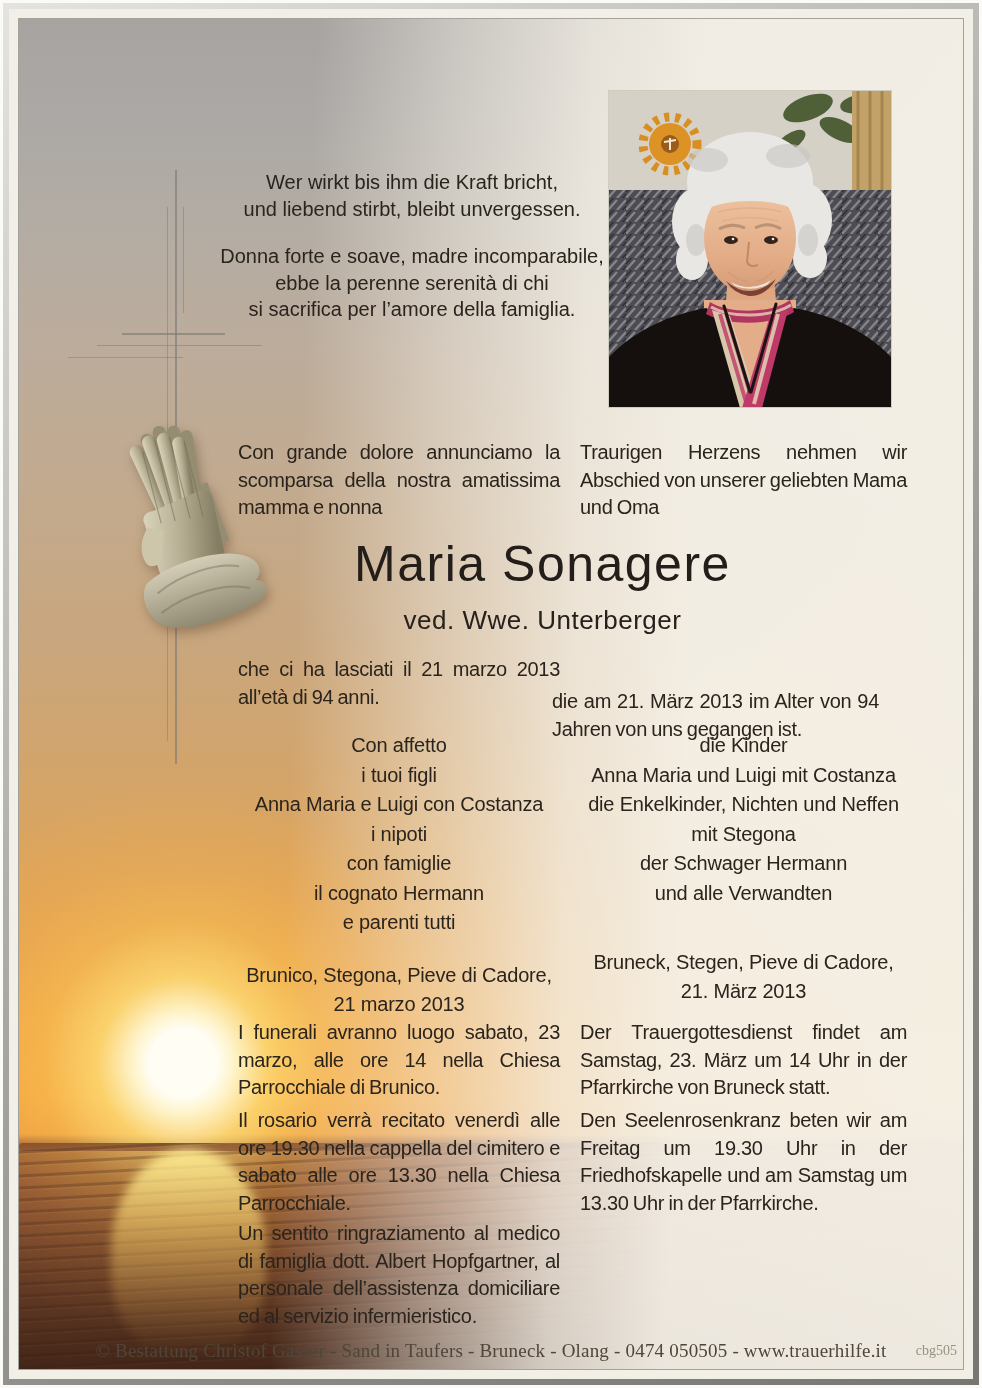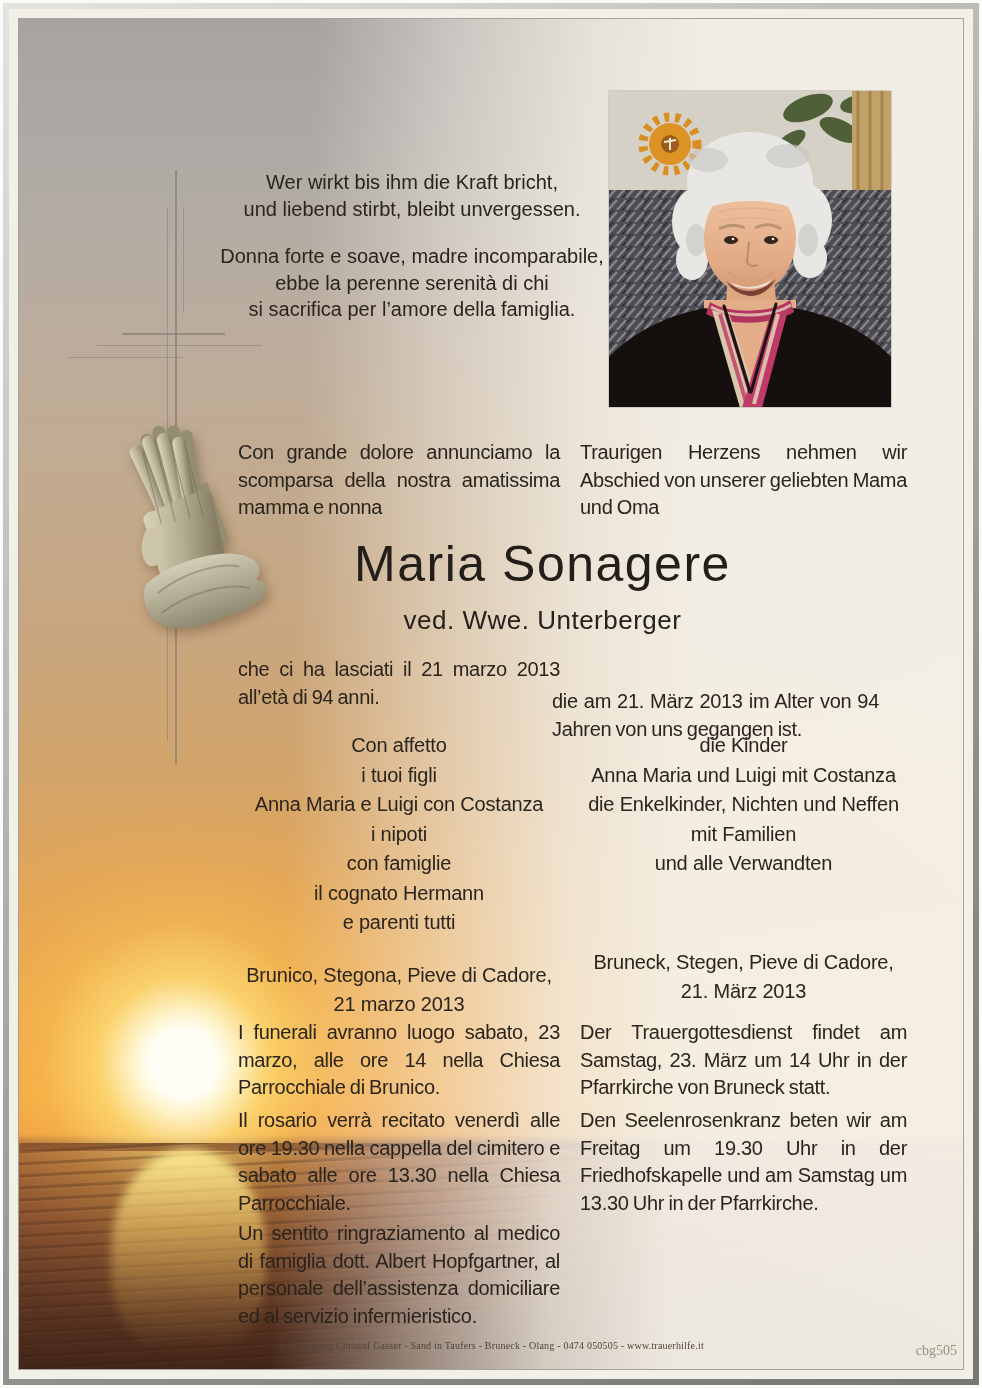--- a/index.html
+++ b/index.html
@@ -41,21 +41,21 @@
   .txt{z-index:6;color:#2b241d;}
   .verse{font-size:20px;line-height:26.5px;text-align:center;}
   .vgap{height:21px;}
   .par{font-size:20px;line-height:27.5px;text-align:justify;
        letter-spacing:-.3px;word-spacing:-1px;}
   .cblock{font-size:20px;letter-spacing:-.2px;text-align:center;}
   .fam div{line-height:29.5px;}
   .pd div{line-height:29px;}
   .name{font-size:50px;letter-spacing:1.5px;text-align:center;color:#231e19;}
   .subtitle{font-size:26px;letter-spacing:.5px;text-align:center;color:#26211c;}
-  .footer{font-family:"Liberation Serif",serif;font-size:10px;letter-spacing:.2px;
+  .footer{font-family:"Liberation Serif",serif;font-size:19px;letter-spacing:.2px;
           text-align:center;color:#4f4639;}
   .code{font-family:"Liberation Serif",serif;font-size:14px;color:#97917f;}
 </style>
 </head>
 <body>
 
 <div class="card">
  <div class="metal">
   <div class="mat">
    <div class="inner">
@@ -210,21 +210,22 @@
       <div>Anna Maria e Luigi con Costanza</div>
       <div>i nipoti</div>
       <div>con famiglie</div>
       <div>il cognato Hermann</div>
       <div>e parenti tutti</div>
     </div>
     <div class="abs txt cblock fam" style="left:561px;top:712px;width:327px;">
       <div>die Kinder</div>
       <div>Anna Maria und Luigi mit Costanza</div>
       <div>die Enkelkinder, Nichten und Neffen</div>
-      <div>mit Familien</div>
+      <div>mit Stegona</div>
+      <div>der Schwager Hermann</div>
       <div>und alle Verwandten</div>
     </div>
 
     <div class="abs txt cblock pd" style="left:219px;top:929px;width:322px;margin-top:13px;">
       <div>Brunico, Stegona, Pieve di Cadore,</div>
       <div>21 marzo 2013</div>
     </div>
     <div class="abs txt cblock pd" style="left:561px;top:929px;width:327px;">
       <div>Bruneck, Stegen, Pieve di Cadore,</div>
       <div>21. März 2013</div>

